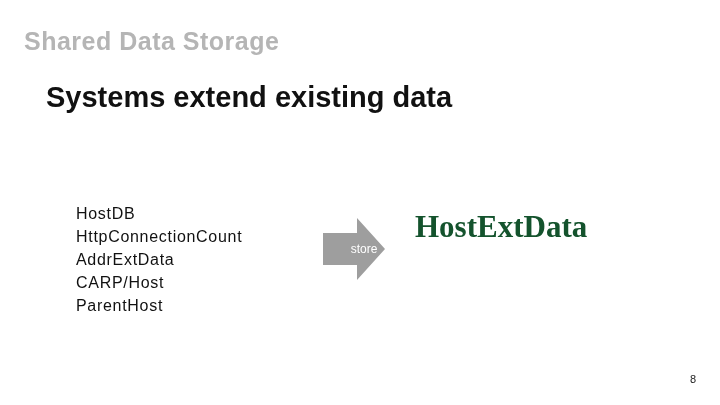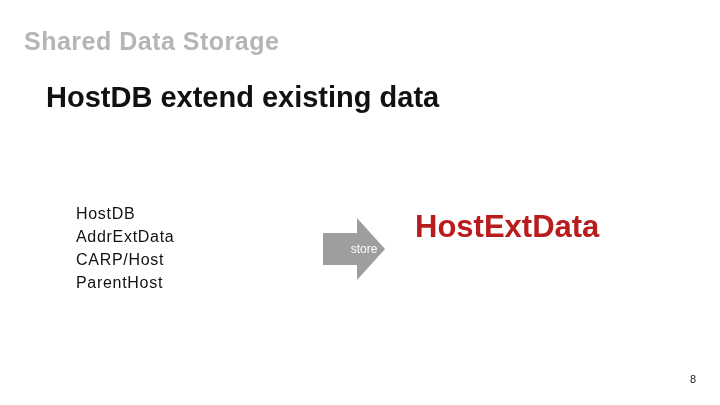--- a/index.html
+++ b/index.html
@@ -64,43 +64,45 @@
     color: #ffffff;
     white-space: nowrap;
   }
   .target-list {
     position: absolute;
     left: 415px;
     top: 206px;
     font-size: 31px;
     line-height: 42px;
     font-weight: bold;
-    color: #b91c1c;
+    color: #14532d;
+    font-family: Liberation Serif, serif;
   }
   .target-list .row { white-space: nowrap; }
   .page-number {
     position: absolute;
     left: 690px;
     top: 374px;
     font-size: 11px;
     line-height: 11px;
     color: #222222;
   }
 </style>
 </head>
 <body>
 
 <div class="slide">
 
   <div class="title">Shared Data Storage</div>
 
-  <div class="subtitle">HostDB extend existing data</div>
+  <div class="subtitle">Systems extend existing data</div>
 
   <div class="source-list">
     <div class="row">HostDB</div>
+    <div class="row">HttpConnectionCount</div>
     <div class="row">AddrExtData</div>
     <div class="row">CARP/Host</div>
     <div class="row">ParentHost</div>
   </div>
 
   <div class="arrow-wrap">
     <svg width="62" height="62" viewBox="0 0 62 62" aria-hidden="true">
       <polygon points="0,15 34,15 34,0 62,31 34,62 34,47 0,47" fill="#9e9e9e"></polygon>
     </svg>
   </div>

